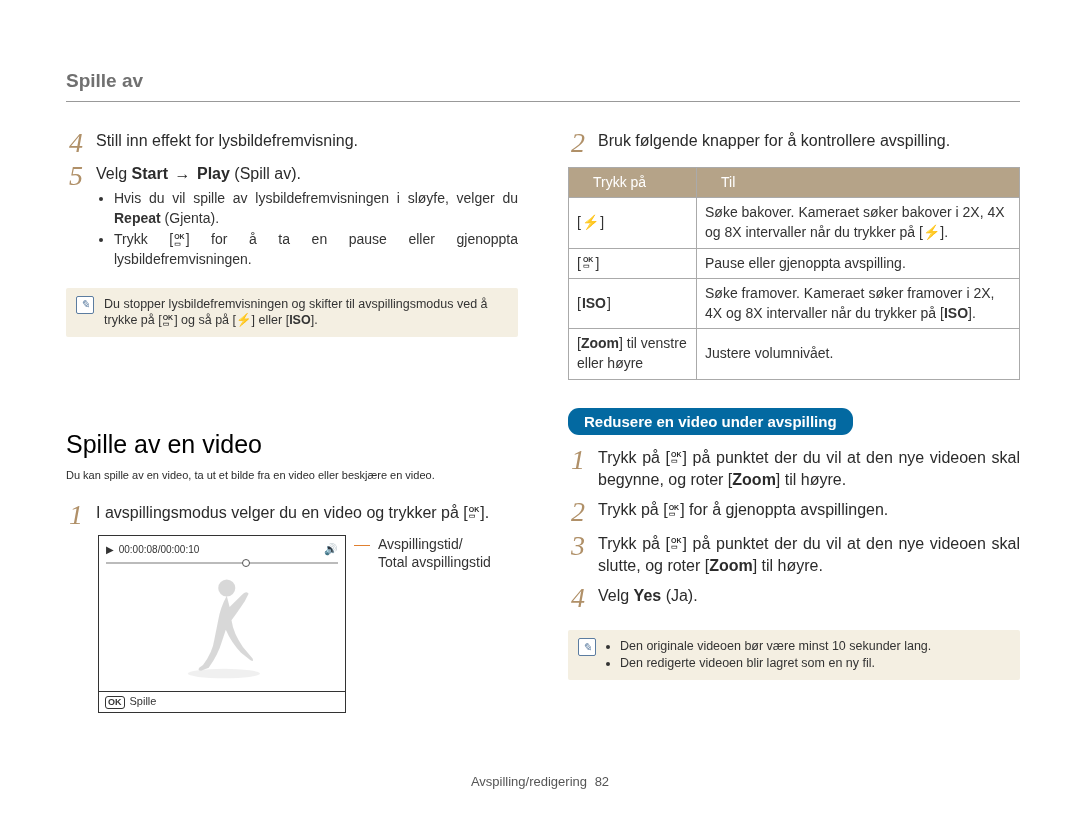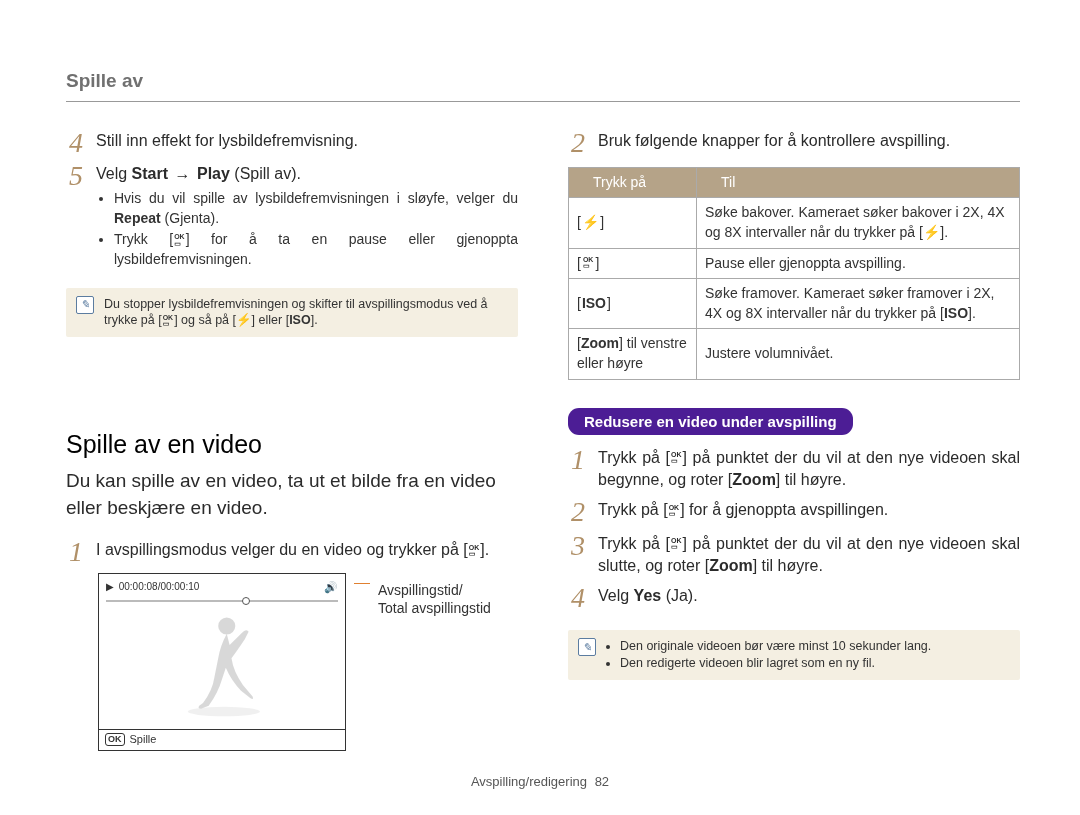--- a/index.html
+++ b/index.html
@@ -95,21 +95,21 @@
   }
   .note-text ul { list-style: disc; margin-left: 14px; }
   .section-title {
     color: #000000;
     font-size: 25px;
     font-weight: 400;
     margin-top: 90px;
     margin-bottom: 6px;
   }
   .section-desc {
-    font-size: 19px;
+    font-size: 11px;
     color: #2b2b2b;
     margin-bottom: 18px;
   }
   .video-figure {
     display: flex;
     gap: 8px;
     margin-left: 32px;
     margin-top: 6px;
     align-items: flex-start;
   }
@@ -186,21 +186,21 @@
   }
   .callout-line {
     width: 16px;
     border-top: 1.5px solid #e08030;
     margin-top: 10px;
     flex-shrink: 0;
   }
   .callout-text {
     font-size: 14px;
     color: #333;
-    margin-top: 8px;
+    margin-top: 0px;
     line-height: 1.3;
   }
   .tbl {
     width: 100%;
     border-collapse: collapse;
     margin-top: 12px;
     font-size: 14px;
   }
   .tbl th {
     background: #b5a388;
@@ -223,21 +223,21 @@
     display: inline-flex;
     flex-direction: column;
     font-size: 7px;
     line-height: 0.9;
     font-weight: bold;
     vertical-align: middle;
     padding: 0 1px;
   }
   .pill-heading {
     display: inline-block;
-    background: #4c1d95;
+    background: #0369a1;
     color: #fff;
     border-radius: 11px;
     padding: 3px 16px;
     font-size: 15px;
     font-weight: bold;
     margin-top: 28px;
     margin-bottom: 12px;
   }
   .footer {
     position: absolute;

